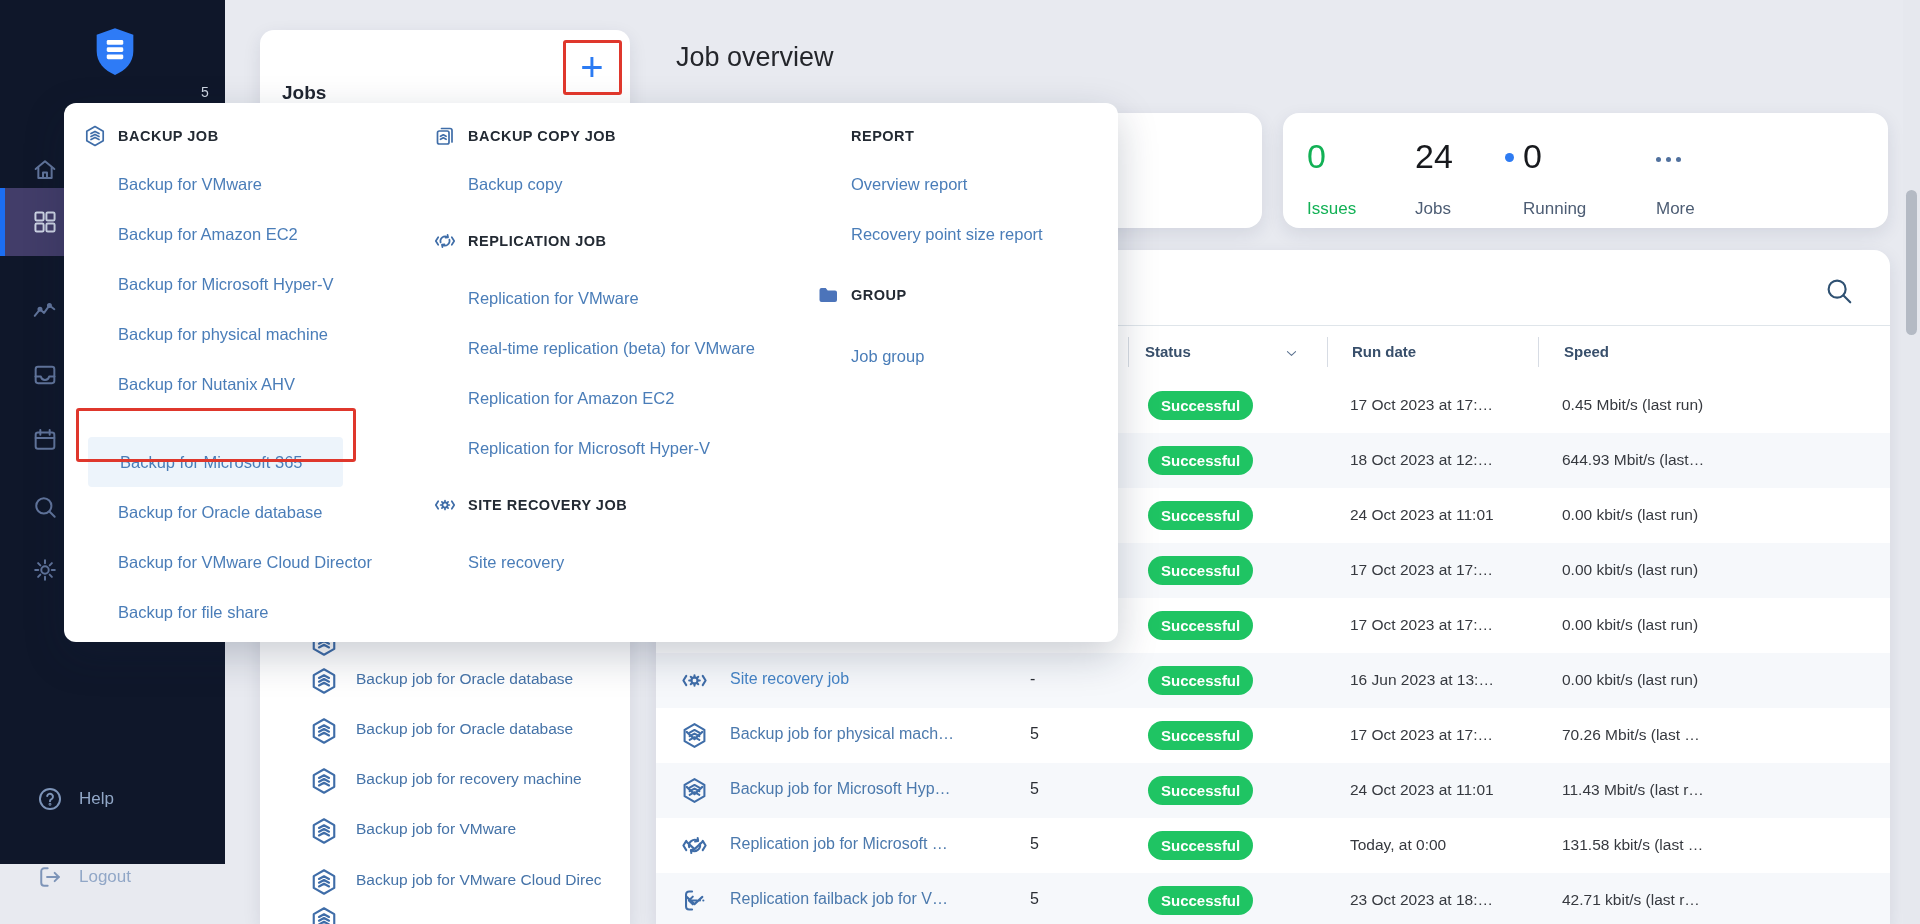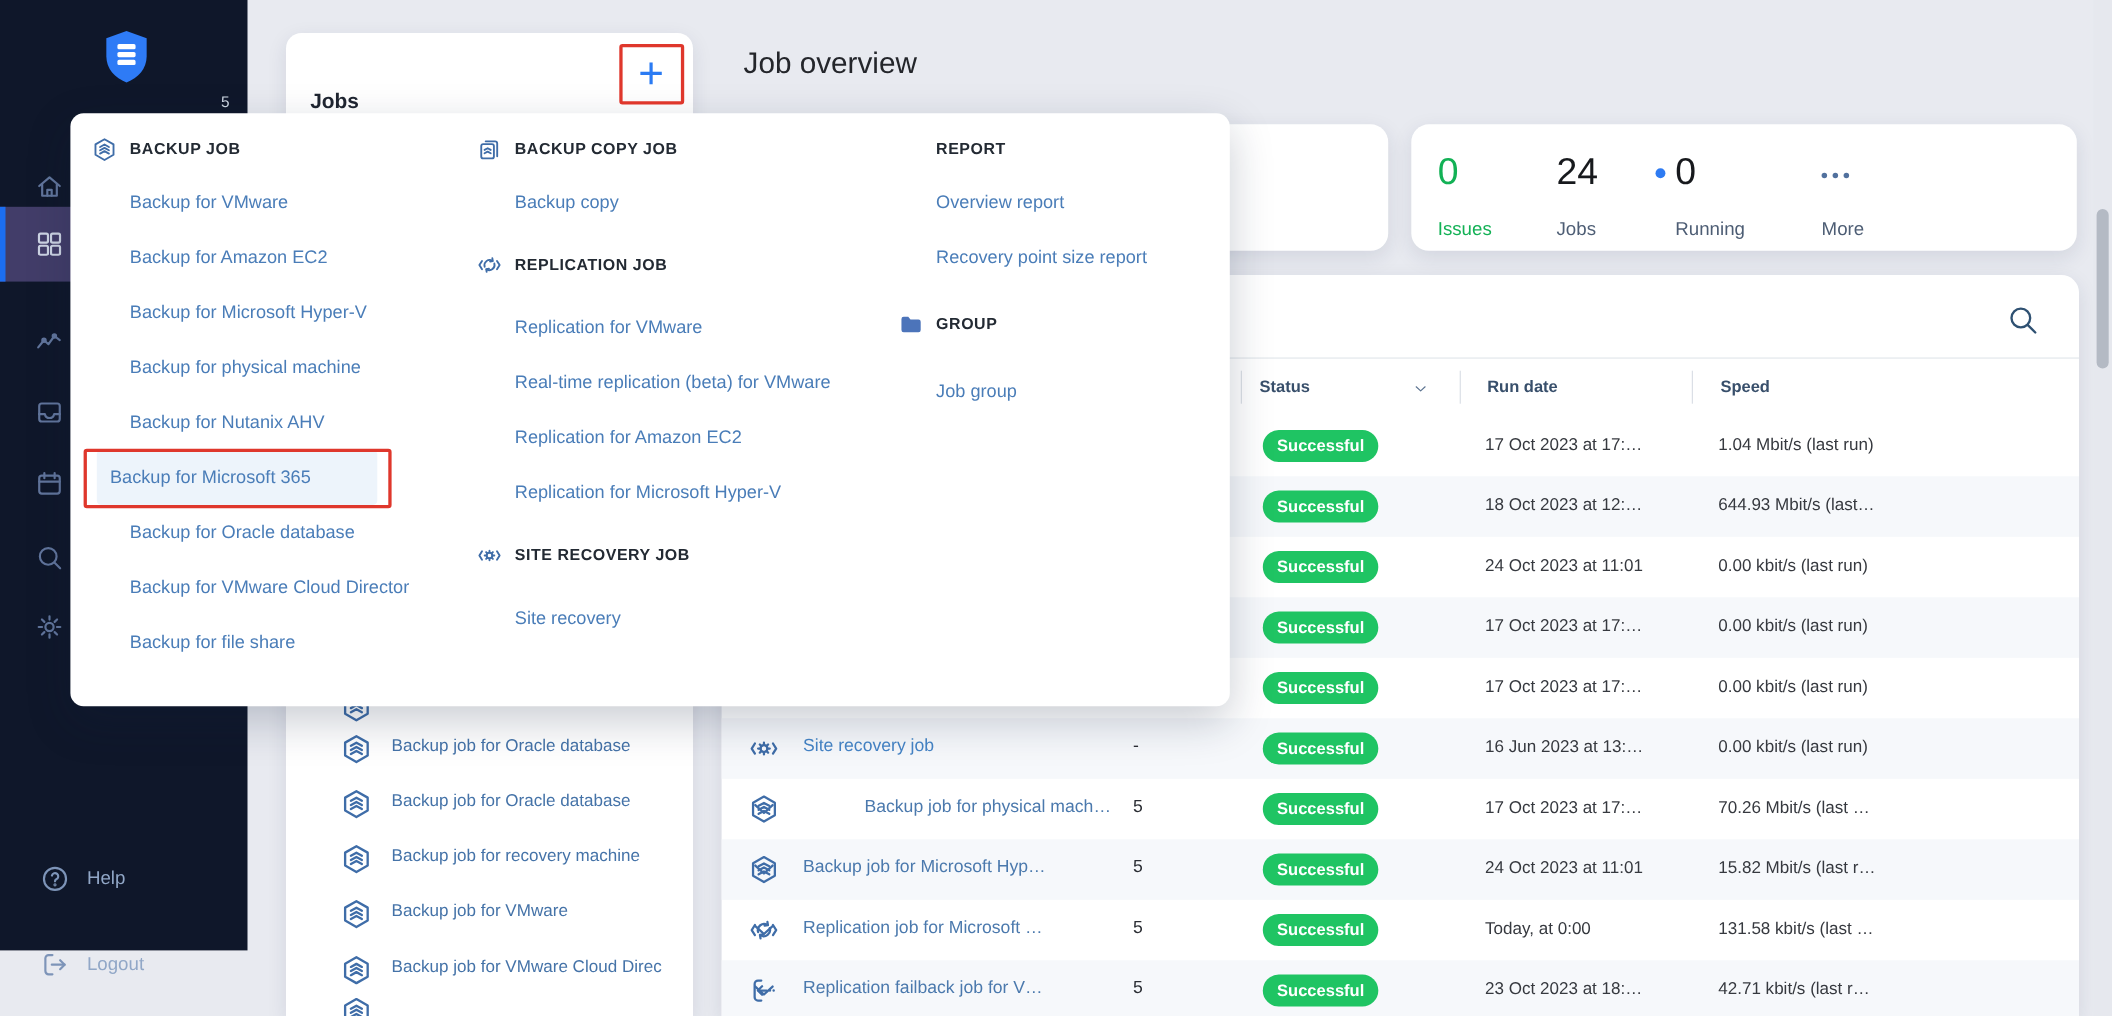--- a/index.html
+++ b/index.html
@@ -72,21 +72,21 @@
   .menu-col.c1{left:21px;width:300px;}
   .menu-col.c2{left:371px;width:340px;}
   .menu-col.c3{left:754px;width:280px;}
   .menu-header{position:relative;height:46px;display:flex;align-items:center;padding-left:33px;
                font-size:14.5px;font-weight:700;letter-spacing:.5px;color:#232a33;white-space:nowrap;}
   .menu-header.mh2{height:64px;}
   .menu-header.mh3{height:72px;}
   .menu-header .ic{position:absolute;left:-2px;top:50%;transform:translateY(-50%);width:24px;height:24px;color:#3f6da8;}
   .menu-item{position:relative;height:50px;display:flex;align-items:center;padding-left:33px;
              font-size:16.5px;color:#4a7db8;white-space:nowrap;cursor:pointer;}
-  .menu-item.hl{background:#edf4fb;border-radius:4px;margin-left:3px;margin-right:42px;padding-left:12px;}
+  .menu-item.hl{background:#edf4fb;border-radius:4px;margin-left:3px;margin-right:42px;padding-left:32px;margin-top:28px;}
 
   
   .anno{position:absolute;border:3px solid #df372c;border-radius:3px;z-index:100;pointer-events:none;}
   .anno-plus{left:563px;top:40px;width:59px;height:55px;}
   .anno-m365{left:12px;top:305px;width:280px;height:54px;position:absolute;border:3px solid #df372c;border-radius:3px;z-index:5;pointer-events:none;}
 
   
   .scroll-track{position:absolute;right:0;top:0;width:17px;height:924px;background:#e6e8ee;z-index:12;}
   .scroll-thumb{position:absolute;right:3px;top:190px;width:11px;height:145px;border-radius:6px;background:#b4bac4;z-index:13;cursor:pointer;}
 
@@ -309,21 +309,21 @@
             <path d="M5.5 9l6.5 6 6.5-6"></path>
           </svg>
         </div>
       <div class="th" style="left:696px">Run date</div>
       <div class="th" style="left:908px">Speed</div>
     </div>
     <div id="table-rows">
         <div class="trow" style="top: 128px;">
           <div class="badge">Successful</div>
           <div class="tdate">17 Oct 2023 at 17:…</div>
-          <div class="tspeed">1.04 Mbit/s (last run)</div>
+          <div class="tspeed">0.45 Mbit/s (last run)</div>
         </div>
         <div class="trow alt" style="top: 183px;">
           <div class="badge">Successful</div>
           <div class="tdate">18 Oct 2023 at 12:…</div>
           <div class="tspeed">644.93 Mbit/s (last…</div>
         </div>
         <div class="trow" style="top: 238px;">
           <div class="badge">Successful</div>
           <div class="tdate">24 Oct 2023 at 11:01</div>
           <div class="tspeed">0.00 kbit/s (last run)</div>
@@ -354,21 +354,21 @@
               <circle cx="12" cy="12" r="2.6"></circle>
               <path d="M12 7.6v1.9M12 14.5v1.9M7.6 12h1.9M14.5 12h1.9M8.9 8.9l1.3 1.3M13.8 13.8l1.3 1.3M8.9 15.1l1.3-1.3M13.8 10.2l1.3-1.3"></path>
             </svg>
           </div>
           <div class="tname sr">Site recovery job</div>
           <div class="tcount">-</div>
           <div class="badge">Successful</div>
           <div class="tdate">16 Jun 2023 at 13:…</div>
           <div class="tspeed">0.00 kbit/s (last run)</div>
         </div>
-        <div class="trow" style="top: 458px; text-align: right;">
+        <div class="trow" style="top: 458px;">
           <div class="ic">
             <svg viewBox="0 0 24 24" fill="none" stroke="currentColor" stroke-width="1.7" stroke-linecap="round" stroke-linejoin="round">
               <path d="M12 2.6l8.2 4.7v9.4L12 21.4l-8.2-4.7V7.3z"></path>
               <path d="M8 9.6L12 7.4l4 2.2M8 12.6L12 10.4l4 2.2M8 15.6L12 13.4l4 2.2"></path>
             </svg>
           </div>
           <div class="tname">Backup job for physical mach…</div>
           <div class="tcount">5</div>
           <div class="tchev ic">
             <svg viewBox="0 0 24 24" fill="none" stroke="currentColor" stroke-width="1.7" stroke-linecap="round" stroke-linejoin="round">
@@ -388,21 +388,21 @@
           </div>
           <div class="tname">Backup job for Microsoft Hyp…</div>
           <div class="tcount">5</div>
           <div class="tchev ic">
             <svg viewBox="0 0 24 24" fill="none" stroke="currentColor" stroke-width="1.7" stroke-linecap="round" stroke-linejoin="round">
               <path d="M5.5 9l6.5 6 6.5-6"></path>
             </svg>
           </div>
           <div class="badge">Successful</div>
           <div class="tdate">24 Oct 2023 at 11:01</div>
-          <div class="tspeed">15.82 Mbit/s (last r…</div>
+          <div class="tspeed">11.43 Mbit/s (last r…</div>
         </div>
         <div class="trow" style="top: 568px;">
           <div class="ic">
             <svg viewBox="0 0 24 24" fill="none" stroke="currentColor" stroke-width="1.7" stroke-linecap="round" stroke-linejoin="round">
               <path d="M5.2 8.2L2.8 12l2.4 3.8"></path>
               <path d="M18.8 8.2l2.4 3.8-2.4 3.8"></path>
               <path d="M7.6 13.5a4.8 4.8 0 0 1 7-5.5"></path>
               <path d="M14.6 5.8l.4 2.5-2.5.4"></path>
               <path d="M16.4 10.5a4.8 4.8 0 0 1-7 5.5"></path>
               <path d="M9.4 18.2L9 15.7l2.5-.4"></path>

